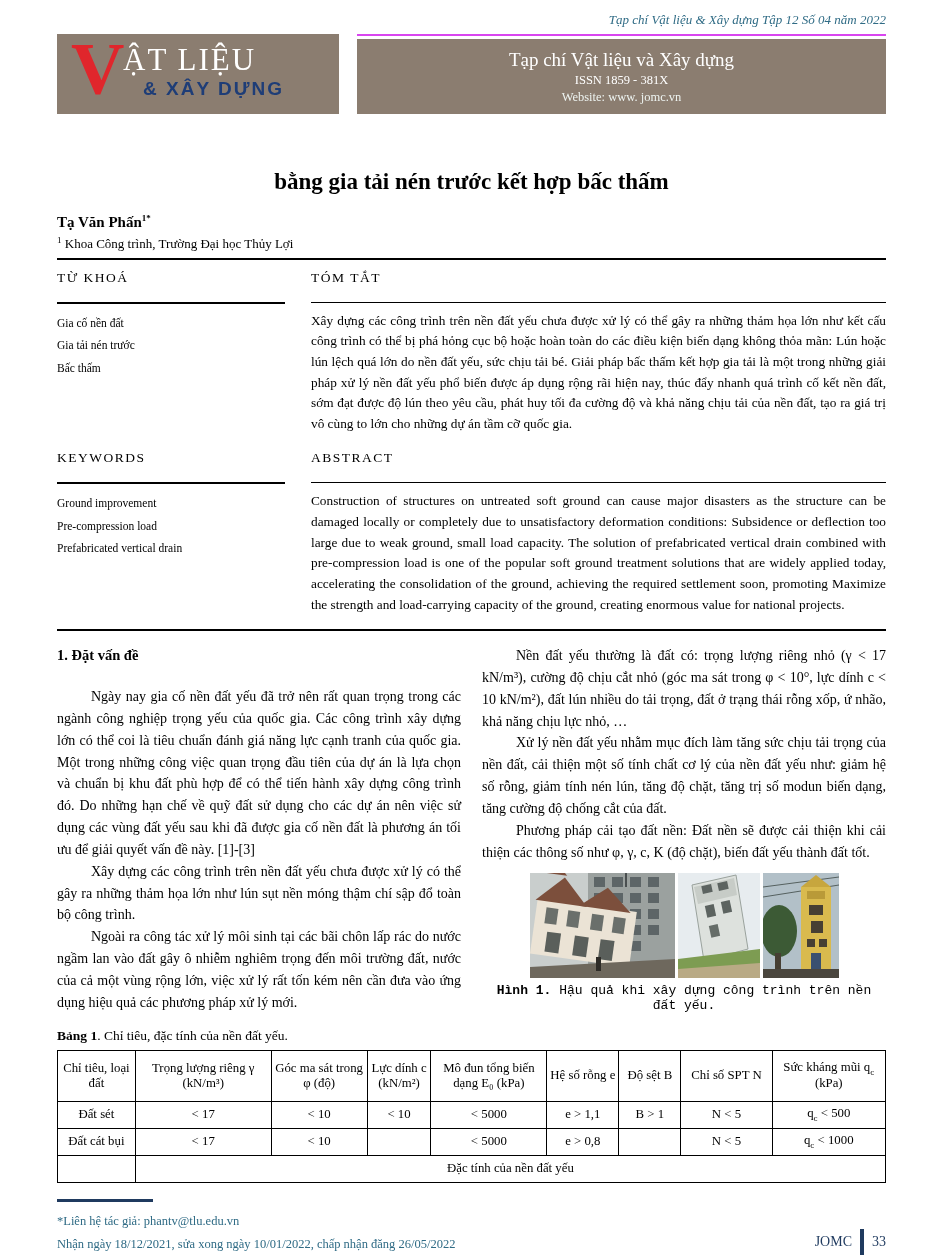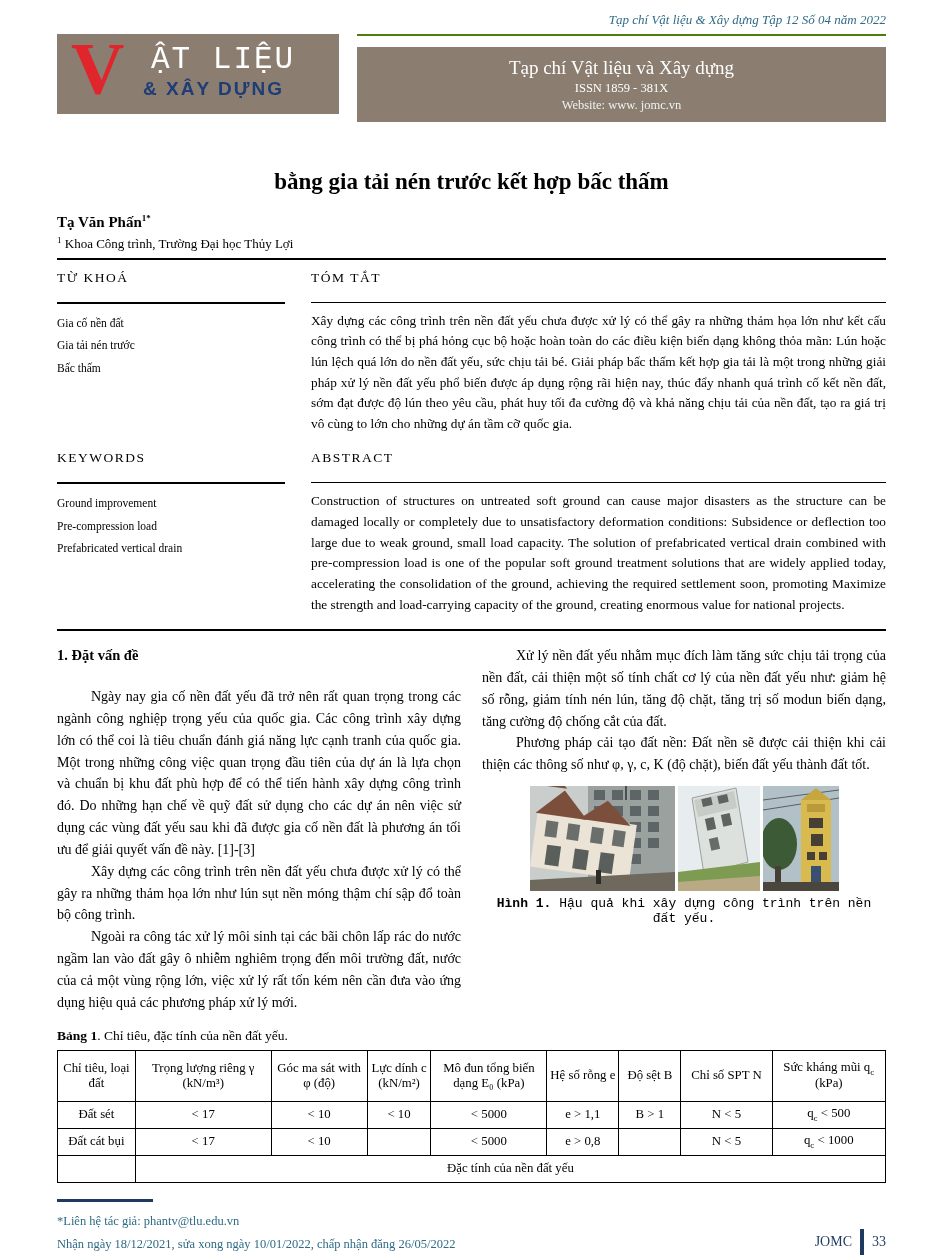--- a/index.html
+++ b/index.html
@@ -6,23 +6,23 @@
   body{width:943px;height:1257px;font-family:"Liberation Serif","DejaVu Serif",serif;color:#000;position:relative;overflow:hidden;}
   .page{padding:10px 57px 0 57px;position:relative;height:1247px;box-sizing:border-box;}
 
   
   .issue-line{text-align:right;font-style:italic;font-size:13px;color:#2f6b85;margin:2px 0 6px 0;}
 
   
   .header{display:flex;align-items:stretch;gap:18px;height:80px;}
   .logo-box{width:282px;background:#8b7d70;position:relative;flex:0 0 auto;}
   .logo-v{position:absolute;left:14px;top:-2px;font-size:74px;font-weight:bold;color:#e0262c;line-height:1;font-family:"Liberation Serif",serif;}
-  .logo-l1{position:absolute;left:66px;top:8px;font-size:31px;color:#fff;letter-spacing:2px;font-family:Liberation Mono, monospace;margin-left:28px;}
+  .logo-l1{position:absolute;left:66px;top:8px;font-size:31px;color:#fff;letter-spacing:2px;font-family:Liberation Serif, serif;}
   .logo-l2{position:absolute;left:86px;top:44px;font-size:19px;color:#1e3d77;font-weight:bold;letter-spacing:2px;font-family:"Liberation Sans",sans-serif;}
-  .banner-wrap{flex:1;border-top:2px solid #4d7c0f;padding-top:11px;}
+  .banner-wrap{flex:1;border-top:2px solid #d946ef;padding-top:3px;}
   .banner{background:#8b7d70;height:75px;color:#fff;text-align:center;display:flex;flex-direction:column;justify-content:center;gap:2px;}
   .banner .bt{font-size:19px;}
   .banner .bi{font-size:12.5px;}
   .banner .bw{font-size:12.5px;color:#eef4f1;}
 
   
   .title{text-align:center;font-weight:bold;font-size:23px;line-height:1.75;margin:8px 0 10px 0;}
   .author{font-weight:bold;font-size:15px;margin:8px 0 4px 0;}
   .affil{font-size:13px;margin:0 0 6px 0;}
   sup{font-size:9px;}
@@ -131,20 +131,21 @@
   <hr class="rule-thick" style="margin-top:14px;">
 
   <div class="body-grid">
     <div class="col">
       <div class="sec-head">1. Đặt vấn đề</div>
       <p>Ngày nay gia cố nền đất yếu đã trở nên rất quan trọng trong các ngành công nghiệp trọng yếu của quốc gia. Các công trình xây dựng lớn có thể coi là tiêu chuẩn đánh giá năng lực cạnh tranh của quốc gia. Một trong những công việc quan trọng đầu tiên của dự án là lựa chọn và chuẩn bị khu đất phù hợp để có thể tiến hành xây dựng công trình đó. Do những hạn chế về quỹ đất sử dụng cho các dự án nên việc sử dụng các vùng đất yếu sau khi đã được gia cố nền đất là phương án tối ưu để giải quyết vấn đề này. [1]-[3]</p>
       <p>Xây dựng các công trình trên nền đất yếu chưa được xử lý có thể gây ra những thảm họa lớn như lún sụt nền móng thậm chí sập đổ toàn bộ công trình.</p>
       <p>Ngoài ra công tác xử lý môi sinh tại các bãi chôn lấp rác do nước ngầm lan vào đất gây ô nhiễm nghiêm trọng đến môi trường đất, nước của cả một vùng rộng lớn, việc xử lý rất tốn kém nên cần đưa vào ứng dụng hiệu quả các phương pháp xử lý mới.</p>
     </div>
     <div class="col">
+      <p>Nền đất yếu thường là đất có: trọng lượng riêng nhỏ (γ &lt; 17 kN/m³), cường độ chịu cắt nhỏ (góc ma sát trong φ &lt; 10°, lực dính c &lt; 10 kN/m²), đất lún nhiều do tải trọng, đất ở trạng thái rỗng xốp, ứ nhão, khả năng chịu lực nhỏ, …</p>
       <p>Xử lý nền đất yếu nhằm mục đích làm tăng sức chịu tải trọng của nền đất, cải thiện một số tính chất cơ lý của nền đất yếu như: giảm hệ số rỗng, giảm tính nén lún, tăng độ chặt, tăng trị số modun biến dạng, tăng cường độ chống cắt của đất.</p>
       <p>Phương pháp cải tạo đất nền: Đất nền sẽ được cải thiện khi cải thiện các thông số như φ, γ, c, K (độ chặt), biến đất yếu thành đất tốt.</p>
 
       <div class="fig">
         <div class="fig-strip">
           <svg width="145" height="105" viewBox="0 0 145 105">
             <rect x="0" y="0" width="145" height="105" fill="#c9cecd"></rect>
             <rect x="58" y="0" width="87" height="94" fill="#9ba19f"></rect>
             <g fill="#5d6567">
               <rect x="64" y="4" width="11" height="10"></rect>
@@ -231,21 +232,21 @@
         <col style="width:14.0%">
         <col style="width:8.7%">
         <col style="width:7.5%">
         <col style="width:11.0%">
         <col style="width:13.7%">
     </colgroup>
     <tbody>
         <tr>
       <th>Chỉ tiêu, loại đất</th>
       <th>Trọng lượng riêng γ (kN/m³)</th>
-      <th>Góc ma sát with φ (độ)</th>
+      <th>Góc ma sát trong φ (độ)</th>
       <th>Lực dính c (kN/m²)</th>
       <th>Mô đun tổng biến dạng E₀ (kPa)</th>
       <th>Hệ số rỗng e</th>
       <th>Độ sệt B</th>
       <th>Chỉ số SPT N</th>
       <th><span>Sức kháng mũi q</span><sub>c</sub><span> (kPa)</span></th>
     </tr>
     <tr>
       <td>Đất sét</td>
       <td>&lt; 17</td>

